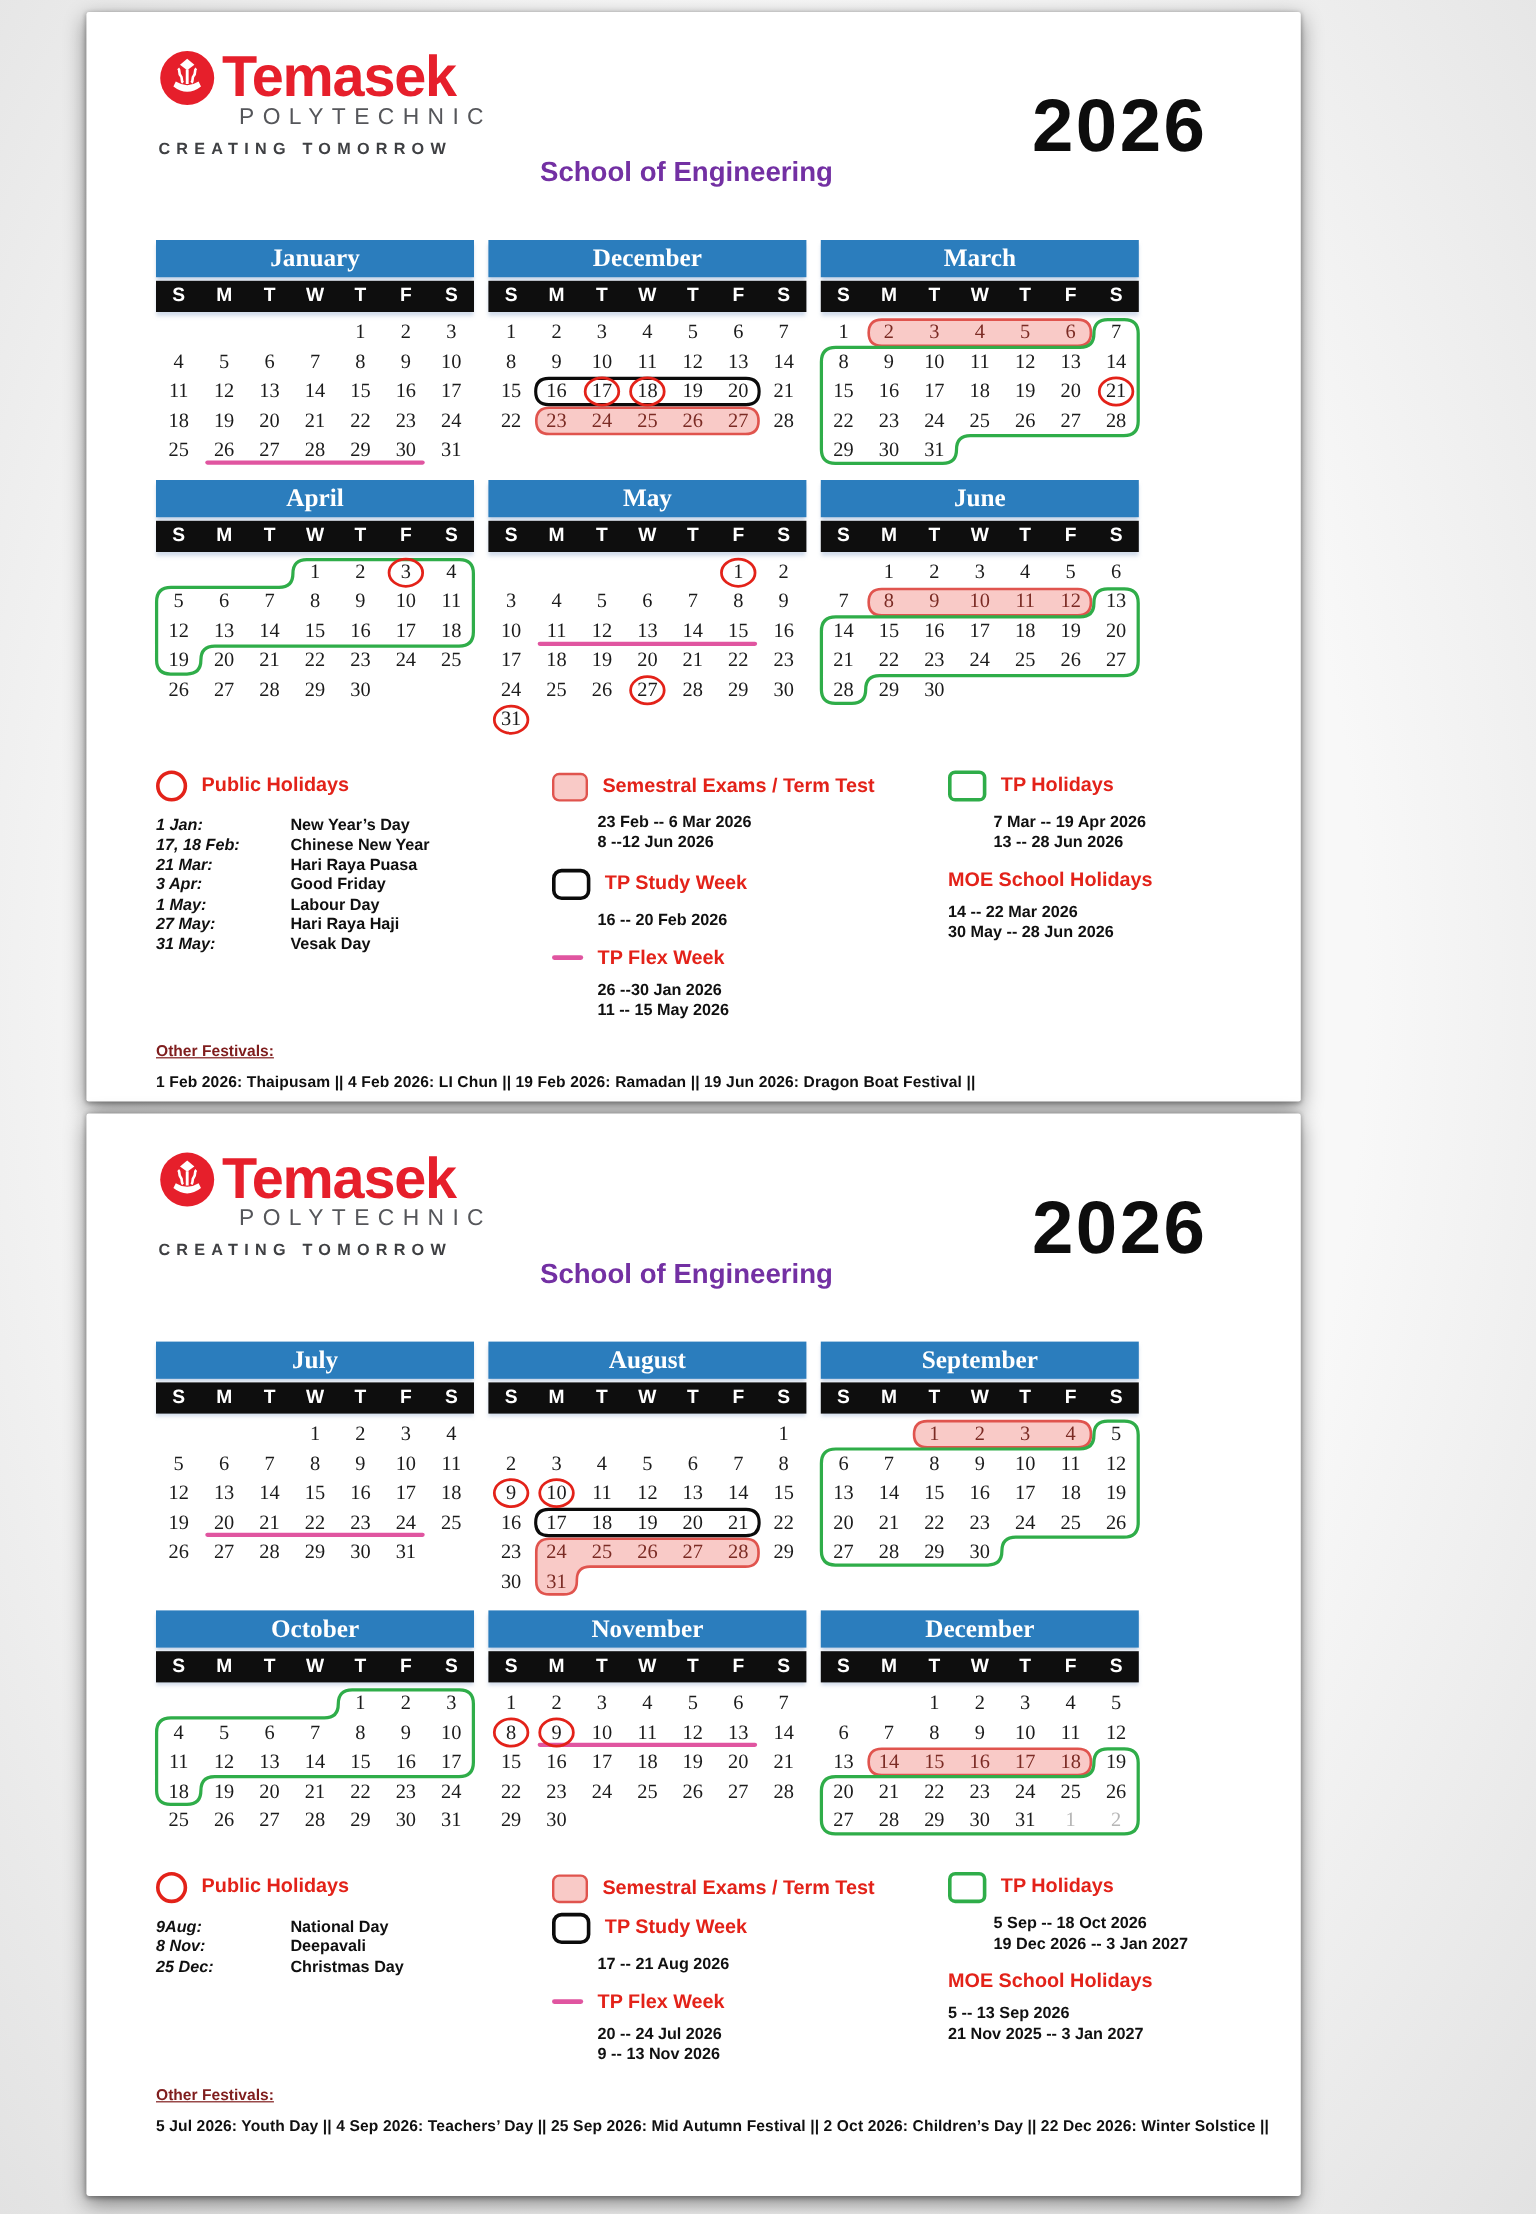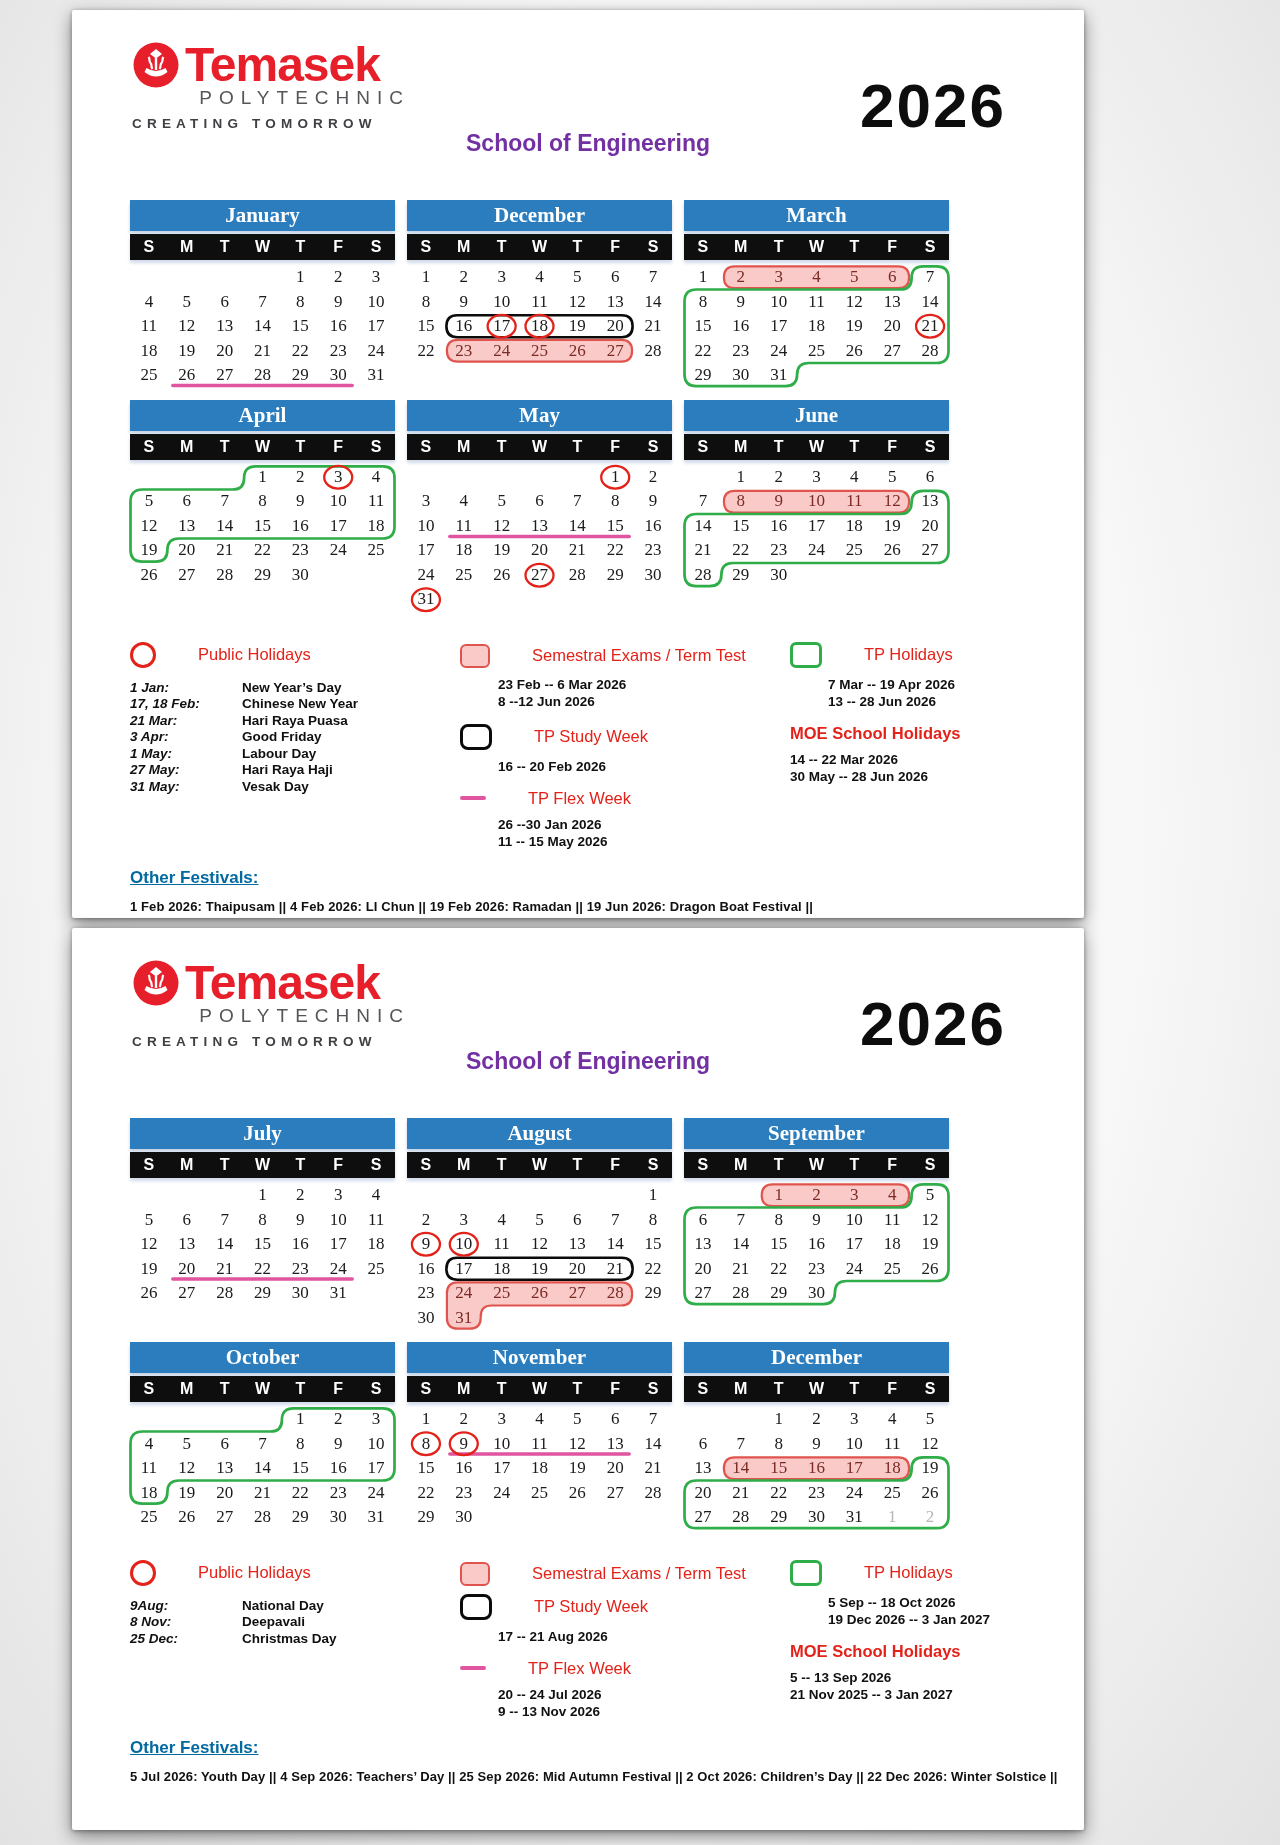--- a/index.html
+++ b/index.html
@@ -21,21 +21,21 @@
   .page-inner{padding:26px 0 0 58px;width:940px;}
 
   
   .pg-header{position:relative;height:152px;}
   .brand{position:absolute;left:2px;top:4px;width:278px;}
   .brand-row{display:flex;align-items:center;}
   .logo-mark{width:48px;height:48px;margin-right:5px;flex:0 0 auto;}
   .brand-name{font-size:48px;font-weight:bold;color:#e61f2b;letter-spacing:-1px;line-height:50px;}
   .brand-sub{font-size:19px;color:#55565a;letter-spacing:7px;text-align:right;margin-top:-3px;}
   .brand-tag{font-size:13.5px;font-weight:bold;color:#3f4043;letter-spacing:5.2px;margin-top:7px;white-space:nowrap;}
-  .school{position:absolute;left:336px;top:94px;font-size:23px;font-weight:bold;color:#7330a3;}
+  .school{position:absolute;left:320px;top:94px;font-size:23px;font-weight:bold;color:#7330a3;}
   .year{position:absolute;right:64px;top:34px;font-size:62px;font-weight:bold;color:#0d0d0d;letter-spacing:2px;}
 
   
   .months{display:grid;grid-template-columns:repeat(3,265px);column-gap:72px;row-gap:34px;align-items:start;margin-top:12px;gap:12px;}
   .month{width:265px;}
   .m-title{height:31px;background:#2b7dbd;color:#fff;text-align:center;line-height:31px;
     font-family:"Liberation Serif",serif;font-weight:bold;font-size:21px;
     box-shadow:0 3px 3px rgba(150,175,210,.55);}
   .m-days{height:26px;background:#0e0e0e;margin-top:3px;display:grid;grid-template-columns:repeat(7,1fr);
     color:#fff;font-size:16px;font-weight:600;text-align:center;line-height:26px;
@@ -46,38 +46,38 @@
   .day{font-family:"Liberation Serif",serif;font-size:17px;color:#1b1b1b;text-align:center;line-height:24.5px;}
   .day.exam{color:#7b2b24;}
   .day.gray{color:#b6b6b6;}
 
   
   .legend{display:flex;margin-top:30px;}
   .lg-col1{width:330px;}
   .lg-col2{width:330px;}
   .lg-col3{width:280px;}
   .lg-title-row{display:flex;align-items:center;margin-bottom:8px;}
-  .lg-title{font-size:16.5px;font-weight:normal;color:#e32219;margin-left:30px;}
+  .lg-title{font-size:16.5px;font-weight:bold;color:#e32219;}
   .ic{display:inline-block;margin-right:12px;flex:0 0 auto;}
   .ic-circle{width:20px;height:20px;border:3.4px solid #e32219;border-radius:50%;}
   .ic-exam{width:26px;height:20px;background:#f9cac7;border:2.6px solid #e0544e;border-radius:6px;}
   .ic-study{width:26px;height:20px;border:3px solid #0b0b0b;border-radius:8px;}
   .ic-green{width:26px;height:20px;border:3px solid #2fad49;border-radius:6px;}
   .ic-flex{width:26px;height:4px;background:#e055a0;border-radius:2px;}
   .lg-dates{margin:0 0 14px 38px;}
   .lg-date{font-size:13.5px;font-weight:bold;color:#101010;line-height:17px;}
   .ph-list{margin-top:12px;}
   .ph-item{display:flex;font-size:13.5px;font-weight:bold;color:#101010;line-height:16.5px;}
   .ph-date{width:112px;flex:0 0 auto;font-style:italic;}
   .lg-sec{margin-top:2px;}
   .moe-title{font-size:16.5px;font-weight:bold;color:#e32219;margin:8px 0 8px 0;}
 
   
   .festivals{margin-top:4px;}
-  .fest-title{color:#0369a1;font-weight:bold;font-size:17px;text-decoration:underline;margin-bottom:11px;}
+  .fest-title{color:#7f1d1d;font-weight:bold;font-size:13px;text-decoration:underline;margin-bottom:11px;}
   .fest-line{font-size:13px;font-weight:bold;color:#101010;letter-spacing:.1px;}
 </style>
 </head>
 <body>
 
 <div class="stage">
 
   <div class="page page--one">
     <div class="page-inner">
       <div class="pg-header">

